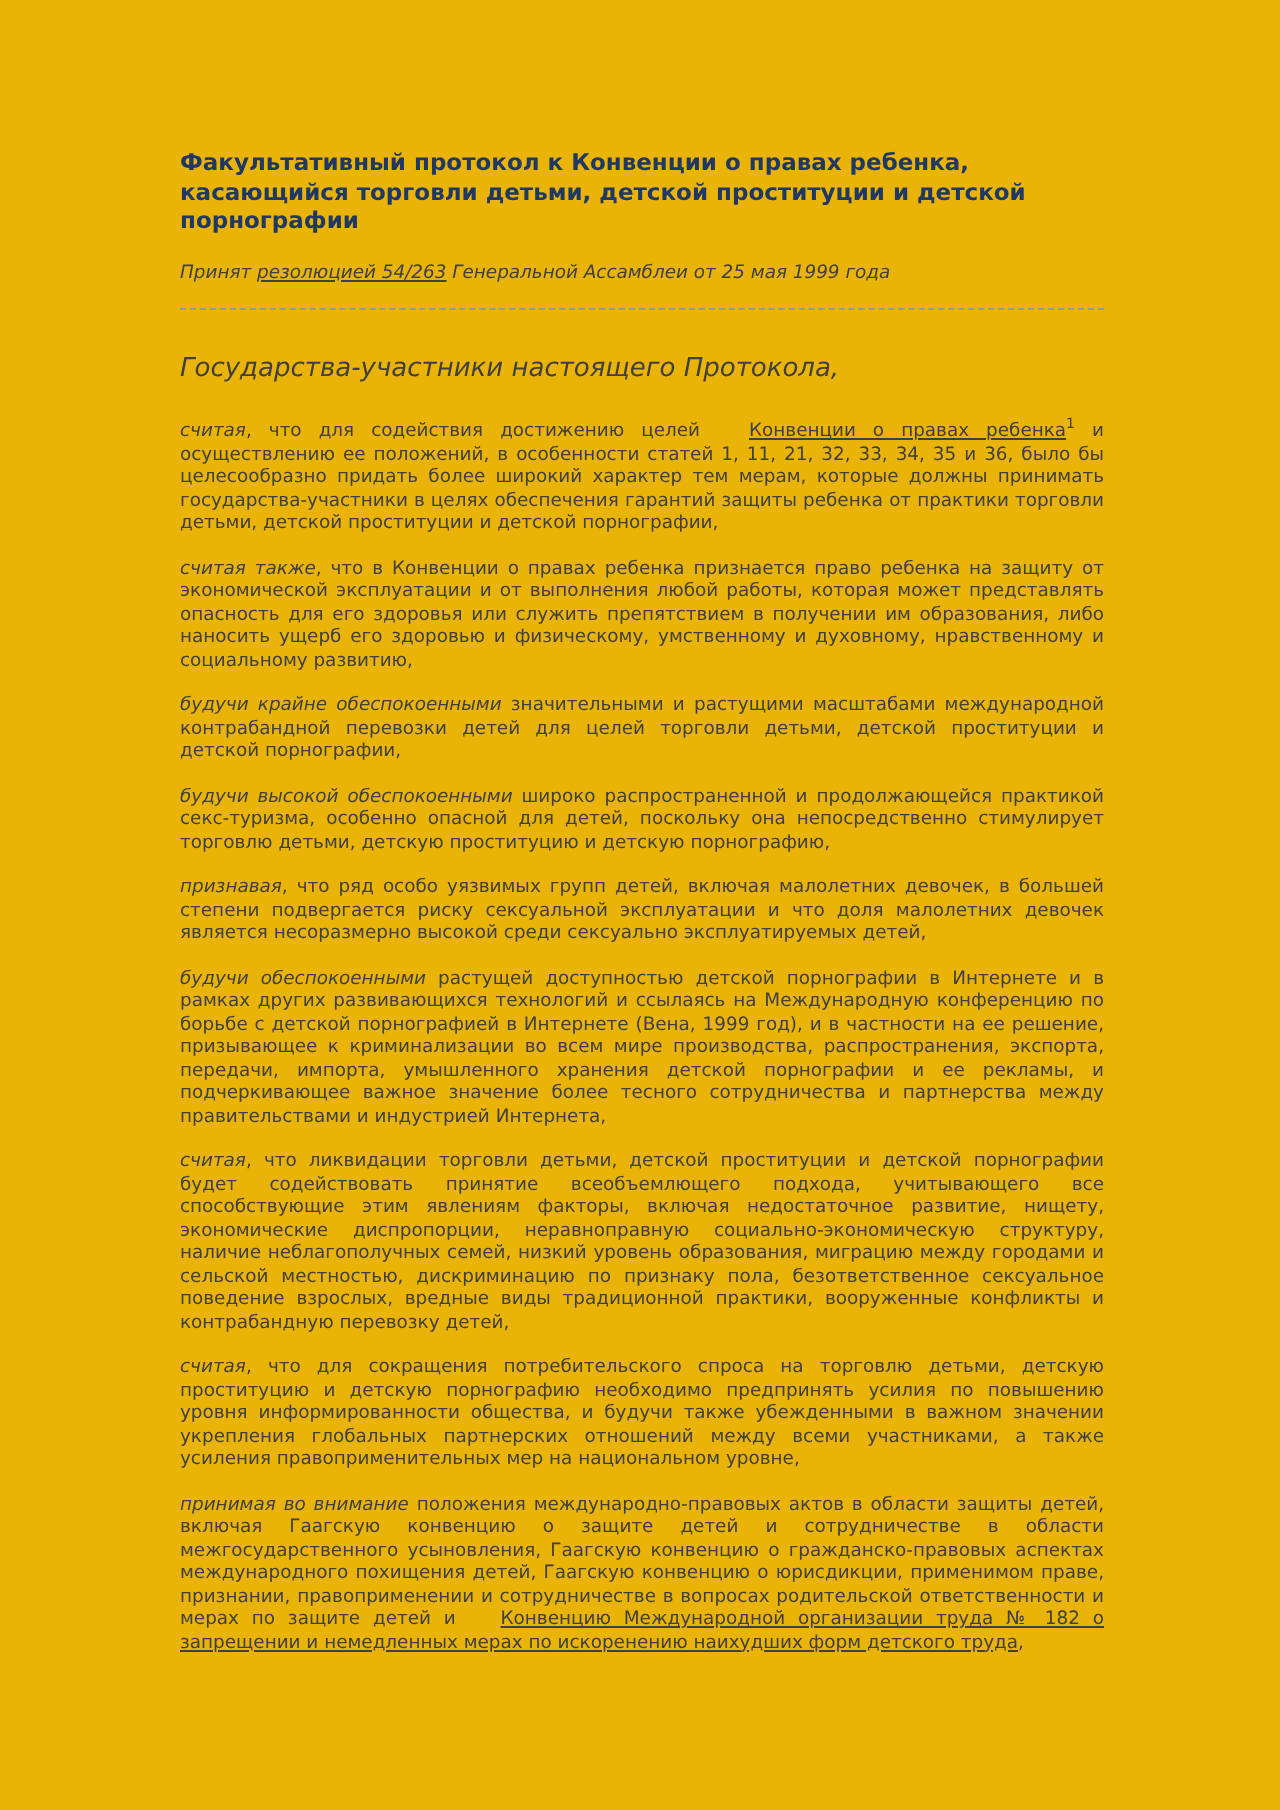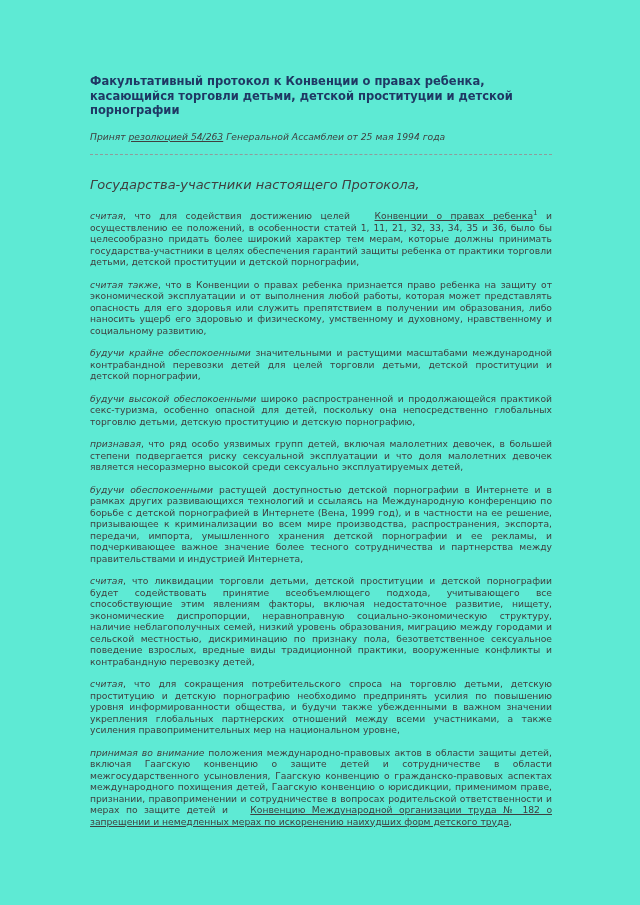--- a/index.html
+++ b/index.html
@@ -4,21 +4,21 @@
 <style>
   html, body {
     margin: 0;
     padding: 0;
     background: #ffffff;
   }
   .page {
     position: relative;
     width: 640px;
     height: 905px;
-    background: #5eead4;
+    background: #eab308;
     box-sizing: border-box;
     padding: 74px 88px 30px 90px;
     overflow: hidden;
     font-family: "DejaVu Sans", "Liberation Sans", sans-serif;
     color: #404040;
   }
   .doc-title {
     font-size: 11.5px;
     font-weight: bold;
     line-height: 14.5px;
@@ -69,32 +69,32 @@
   }
 </style>
 </head>
 <body>
 
 <div class="page">
 
   <h1 class="doc-title">Факультативный протокол к Конвенции о правах ребенка, касающийся торговли детьми, детской проституции и детской порнографии</h1>
 
   <p class="adoption-line">
-    <span>Принят </span><a href="#">резолюцией 54/263</a><span> Генеральной Ассамблеи от 25 мая 1994 года</span>
+    <span>Принят </span><a href="#">резолюцией 54/263</a><span> Генеральной Ассамблеи от 25 мая 1999 года</span>
   </p>
 
   <hr class="separator">
 
   <p class="intro">Государства-участники настоящего Протокола,</p>
 
   <div id="paragraphs">
       <p class="para"><span class="em">считая</span><span>, что для содействия достижению целей </span><a href="#">Конвенции о правах ребенка</a><sup>1</sup><span> и осуществлению ее положений, в особенности статей 1, 11, 21, 32, 33, 34, 35 и 36, было бы целесообразно придать более широкий характер тем мерам, которые должны принимать государства-участники в целях обеспечения гарантий защиты ребенка от практики торговли детьми, детской проституции и детской порнографии,</span></p>
       <p class="para"><span class="em">считая также</span><span>, что в Конвенции о правах ребенка признается право ребенка на защиту от экономической эксплуатации и от выполнения любой работы, которая может представлять опасность для его здоровья или служить препятствием в получении им образования, либо наносить ущерб его здоровью и физическому, умственному и духовному, нравственному и социальному развитию,</span></p>
       <p class="para"><span class="em">будучи крайне обеспокоенными</span><span> значительными и растущими масштабами международной контрабандной перевозки детей для целей торговли детьми, детской проституции и детской порнографии,</span></p>
-      <p class="para"><span class="em">будучи высокой обеспокоенными</span><span> широко распространенной и продолжающейся практикой секс-туризма, особенно опасной для детей, поскольку она непосредственно глобальных торговлю детьми, детскую проституцию и детскую порнографию,</span></p>
+      <p class="para"><span class="em">будучи высокой обеспокоенными</span><span> широко распространенной и продолжающейся практикой секс-туризма, особенно опасной для детей, поскольку она непосредственно стимулирует торговлю детьми, детскую проституцию и детскую порнографию,</span></p>
       <p class="para"><span class="em">признавая</span><span>, что ряд особо уязвимых групп детей, включая малолетних девочек, в большей степени подвергается риску сексуальной эксплуатации и что доля малолетних девочек является несоразмерно высокой среди сексуально эксплуатируемых детей,</span></p>
       <p class="para"><span class="em">будучи обеспокоенными</span><span> растущей доступностью детской порнографии в Интернете и в рамках других развивающихся технологий и ссылаясь на Международную конференцию по борьбе с детской порнографией в Интернете (Вена, 1999 год), и в частности на ее решение, призывающее к криминализации во всем мире производства, распространения, экспорта, передачи, импорта, умышленного хранения детской порнографии и ее рекламы, и подчеркивающее важное значение более тесного сотрудничества и партнерства между правительствами и индустрией Интернета,</span></p>
       <p class="para"><span class="em">считая</span><span>, что ликвидации торговли детьми, детской проституции и детской порнографии будет содействовать принятие всеобъемлющего подхода, учитывающего все способствующие этим явлениям факторы, включая недостаточное развитие, нищету, экономические диспропорции, неравноправную социально-экономическую структуру, наличие неблагополучных семей, низкий уровень образования, миграцию между городами и сельской местностью, дискриминацию по признаку пола, безответственное сексуальное поведение взрослых, вредные виды традиционной практики, вооруженные конфликты и контрабандную перевозку детей,</span></p>
       <p class="para"><span class="em">считая</span><span>, что для сокращения потребительского спроса на торговлю детьми, детскую проституцию и детскую порнографию необходимо предпринять усилия по повышению уровня информированности общества, и будучи также убежденными в важном значении укрепления глобальных партнерских отношений между всеми участниками, а также усиления правоприменительных мер на национальном уровне,</span></p>
       <p class="para"><span class="em">принимая во внимание</span><span> положения международно-правовых актов в области защиты детей, включая Гаагскую конвенцию о защите детей и сотрудничестве в области межгосударственного усыновления, Гаагскую конвенцию о гражданско-правовых аспектах международного похищения детей, Гаагскую конвенцию о юрисдикции, применимом праве, признании, правоприменении и сотрудничестве в вопросах родительской ответственности и мерах по защите детей и </span><a href="#">Конвенцию Международной организации труда № 182 о запрещении и немедленных мерах по искоренению наихудших форм детского труда</a><span>,</span></p>
     </div>
 
 </div>
 
 </body></html>

